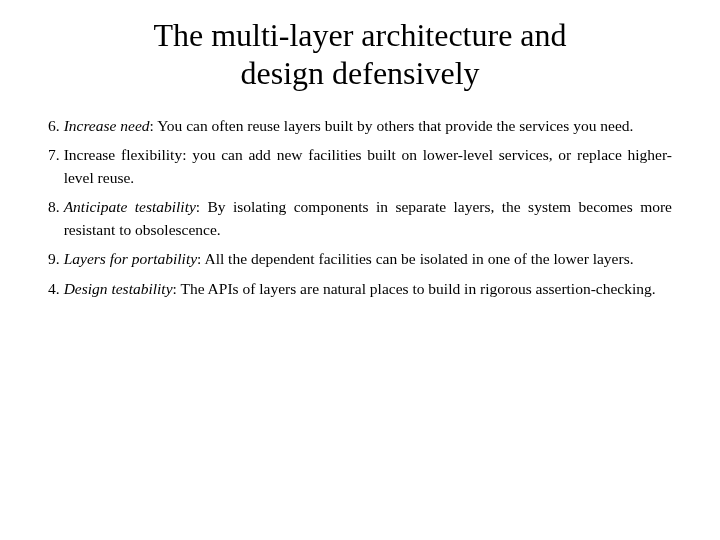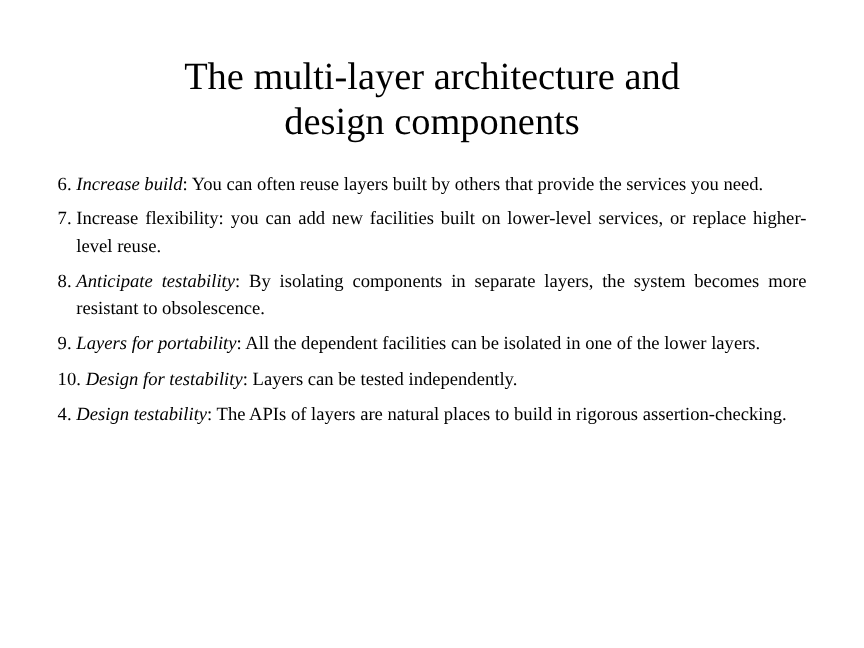--- a/index.html
+++ b/index.html
@@ -12,21 +12,21 @@
       width: 720px;
       height: 540px;
       background-color: #ffffff;
       font-family: "Times New Roman", Times, serif;
       overflow: hidden;
     }
 
     .page-container {
       width: 720px;
       height: 477px;
-      padding: 44px 48px 28px 48px;
+      padding: 16px 48px 28px 48px;
       display: flex;
       flex-direction: column;
     }
 
     .title-block {
       text-align: center;
       margin-bottom: 22px;
     }
 
     .title-text {
@@ -64,50 +64,46 @@
       font-style: italic;
     }
   </style>
 </head>
 <body>
 
 <div class="page-container">
   <div class="title-block">
     <h1 class="title-text">
       <span>The multi-layer architecture and</span><br>
-      <span>design components</span>
+      <span>design defensively</span>
     </h1>
   </div>
 
   <div class="content-list">
 
     <div class="list-item">
       <span class="list-number">6.</span>
-      <span class="list-content"><em>Increase build</em>: You can often reuse layers built by others that provide the services you need.</span>
+      <span class="list-content"><em>Increase need</em>: You can often reuse layers built by others that provide the services you need.</span>
     </div>
 
     <div class="list-item">
       <span class="list-number">7.</span>
       <span class="list-content">Increase flexibility: you can add new facilities built on lower-level services, or replace higher-level reuse.</span>
     </div>
 
     <div class="list-item">
       <span class="list-number">8.</span>
       <span class="list-content"><em>Anticipate testability</em>: By isolating components in separate layers, the system becomes more resistant to obsolescence.</span>
     </div>
 
     <div class="list-item">
       <span class="list-number">9.</span>
       <span class="list-content"><em>Layers for portability</em>: All the dependent facilities can be isolated in one of the lower layers.</span>
     </div>
 
-    <div class="list-item">
-      <span class="list-number">10.</span>
-      <span class="list-content"><em>Design for testability</em>: Layers can be tested independently.</span>
-    </div>
 
     <div class="list-item">
       <span class="list-number">4.</span>
       <span class="list-content"><em>Design testability</em>: The APIs of layers are natural places to build in rigorous assertion-checking.</span>
     </div>
 
   </div>
 </div>
 
 </body></html>

